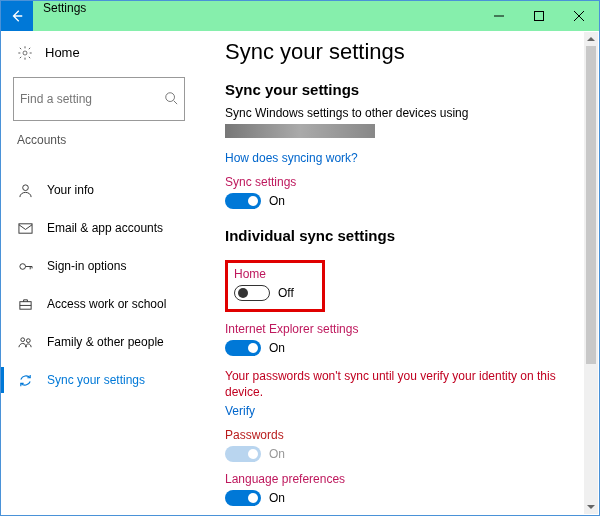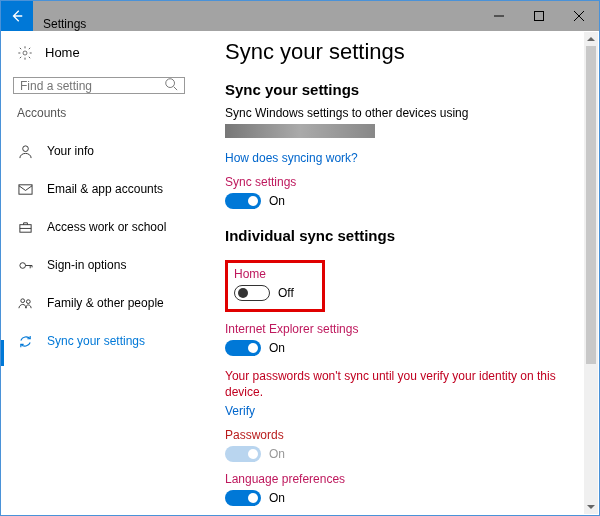--- a/index.html
+++ b/index.html
@@ -1,37 +1,37 @@
 <!DOCTYPE html>
 <html><head>
 <meta charset="utf-8">
 <style>
   * { box-sizing: border-box; margin: 0; padding: 0; }
   html, body { width: 600px; height: 516px; font-family: "Segoe UI", Arial, sans-serif; font-size: 12px; color: #000; background: #fff; overflow: hidden; }
   .window { width: 600px; height: 516px; border: 1px solid #4a92d8; position: relative; background: #fff; }
   
-  .titlebar { height: 30px; display: flex; align-items: flex-end; background: #a3a3a3; }
+  .titlebar { height: 30px; display: flex; align-items: flex-start; background: #86efac; }
   .titlebar .back { width: 32px; height: 30px; background: #0078d7; display: flex; align-items: center; justify-content: center; }
   .titlebar .back svg { width: 14px; height: 14px; fill: #fff; }
   .titlebar .title { margin-left: 10px; font-size: 12px; color: #000; }
   .win-controls { margin-left: auto; display: flex; }
   .win-controls .ctl { width: 40px; height: 30px; display: flex; align-items: center; justify-content: center; }
   .win-controls svg { width: 10px; height: 10px; stroke: #000; fill: none; stroke-width: 1; }
   
   .bodywrap { display: flex; height: calc(100% - 30px); }
   .sidebar { width: 196px; padding: 8px 0 0 0; background: #fff; }
   .side-home { display: flex; padding: 6px 16px 6px 16px; height: 32px; }
   .side-home .gear { margin-right: 12px; }
   .side-home .gear svg { width: 16px; height: 16px; stroke: #333; fill: none; }
   .side-home .label { font-size: 13px; }
-  .searchbox { margin: 6px 12px 12px 12px; height: 17px; border: 1px solid #999; display: flex; align-items: center; padding: 0 6px; }
+  .searchbox { margin: 6px 12px 12px 12px; height: 44px; border: 1px solid #999; display: flex; align-items: center; padding: 0 6px; }
   .searchbox input { border: none; outline: none; width: 100%; font-size: 12px; color: #666; }
   .searchbox .sicon svg { width: 14px; height: 14px; stroke: #666; fill: none; }
   .side-heading { padding: 0 16px; font-size: 12px; color: #555; margin-bottom: 24px; }
-  .side-item { display: flex; align-items: flex-start; height: 38px; padding: 0 16px; font-size: 12px; color: #000; position: relative; }
+  .side-item { display: flex; align-items: center; height: 38px; padding: 0 16px; font-size: 12px; color: #000; position: relative; }
   .side-item.selected { color: #0078d7; }
   .side-item.selected::before { content: ""; position: absolute; left: 0; top: 6px; bottom: 6px; width: 3px; background: #0078d7; }
   .side-item .icn { width: 16px; margin-right: 14px; display: flex; align-items: center; justify-content: center; }
   .side-item .icn svg { width: 15px; height: 15px; stroke: #333; fill: none; }
   .side-item.selected .icn svg { stroke: #0078d7; }
   
   .main { flex: 1; padding: 8px 20px 0 28px; overflow: hidden; position: relative; }
   .main h1 { font-size: 22px; font-weight: 400; margin-bottom: 16px; }
   .main h2 { font-size: 15px; font-weight: 600; margin-bottom: 8px; margin-top: 4px; }
   .desc { font-size: 12px; color: #000; margin-bottom: 4px; }
@@ -126,34 +126,34 @@
             <svg viewBox="0 0 16 16">
               <rect x="1" y="3" width="14" height="10"></rect>
               <path d="M1 4l7 5 7-5"></path>
             </svg>
           </span>
         <span>Email &amp; app accounts</span>
       </div>
       <div class="side-item">
         <span class="icn">
             <svg viewBox="0 0 16 16">
+              <circle cx="5" cy="8" r="3"></circle>
+              <path d="M8 8h7M13 8v3M15 8v2"></path>
+            </svg>
+          </span>
+        <span>Sign-in options</span>
+      </div>
+      <div class="side-item">
+        <span class="icn">
+            <svg viewBox="0 0 16 16">
               <rect x="2" y="5" width="12" height="8"></rect>
               <path d="M6 5V3h4v2M2 9h12"></path>
             </svg>
           </span>
         <span>Access work or school</span>
-      </div>
-      <div class="side-item">
-        <span class="icn">
-            <svg viewBox="0 0 16 16">
-              <circle cx="5" cy="8" r="3"></circle>
-              <path d="M8 8h7M13 8v3M15 8v2"></path>
-            </svg>
-          </span>
-        <span>Sign-in options</span>
       </div>
       <div class="side-item">
         <span class="icn">
             <svg viewBox="0 0 16 16">
               <circle cx="5" cy="5" r="2"></circle>
               <circle cx="11" cy="6" r="2"></circle>
               <path d="M1 13c0-2 2-4 4-4s4 2 4 4M8 13c0-2 1.5-3.5 3-3.5s3 1.5 3 3.5"></path>
             </svg>
           </span>
         <span>Family &amp; other people</span>

